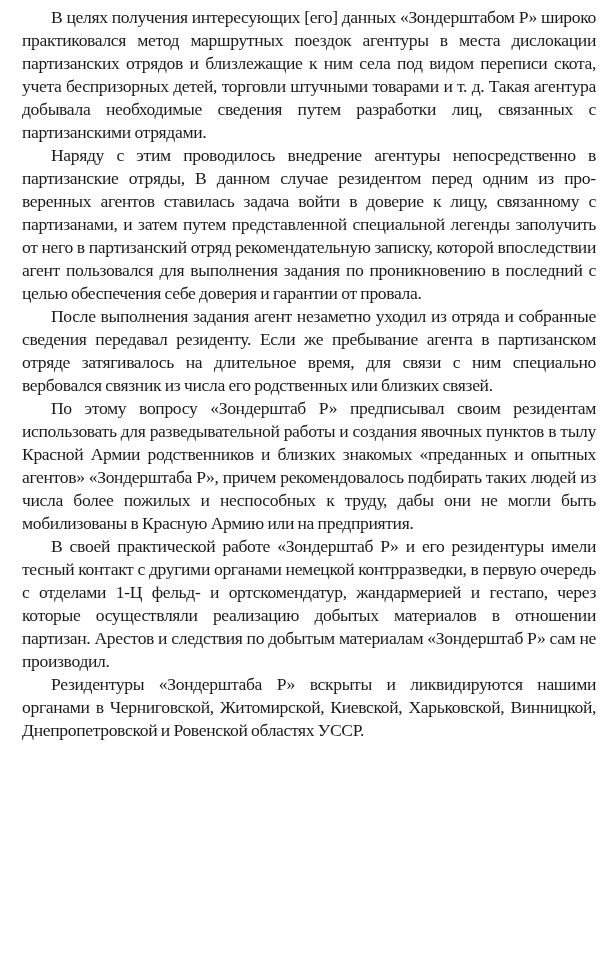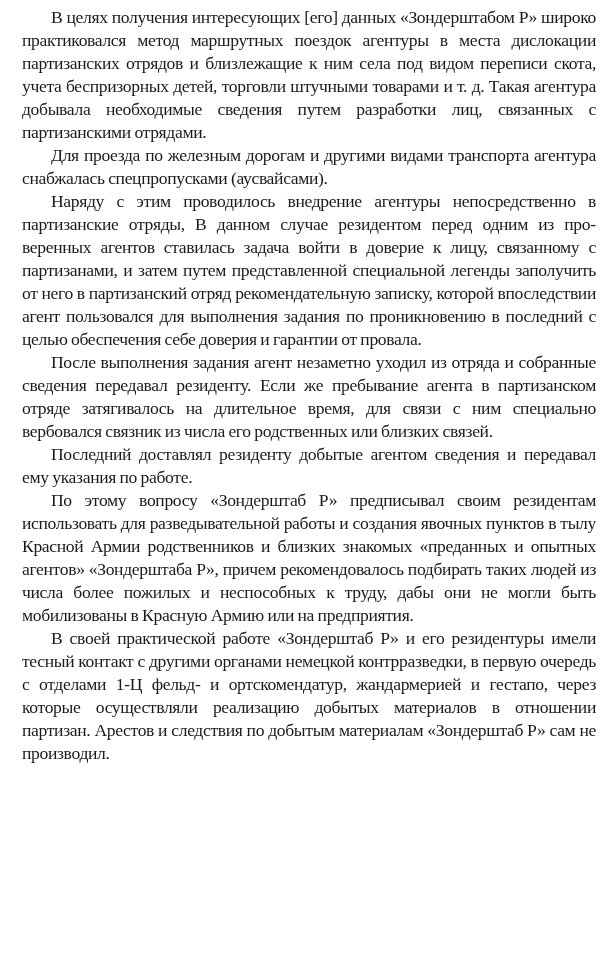--- a/index.html
+++ b/index.html
@@ -31,19 +31,18 @@
       margin: 0;
       text-indent: 29px;
       hyphens: manual;
     }
   </style>
 </head>
 <body>
 
 <div class="page">
   <p class="para">В целях получения интересующих [его] данных «Зондерштабом Р» широко практиковался метод маршрутных поездок агентуры в места дис­локации партизанских отрядов и близлежащие к ним села под видом переписи скота, учета беспризорных детей, торговли штучными товара­ми и т. д. Такая агентура добывала необходимые сведения путем разра­ботки лиц, связанных с партизанскими отрядами.</p>
-  <p class="para">Для проезда по железным дорогам и другими видами транспорта агентура снабжалась спецпропусками (аусвайсами).</p>
   <p class="para">Наряду с этим проводилось внедрение агентуры непосредственно в партизанские отряды, В данном случае резидентом перед одним из про­веренных агентов ставилась задача войти в доверие к лицу, связанному с партизанами, и затем путем представленной специальной легенды запо­лучить от него в партизанский отряд рекомендательную записку, кото­рой впоследствии агент пользовался для выполнения задания по про­никновению в последний с целью обеспечения себе доверия и гарантии от провала.</p>
   <p class="para">После выполнения задания агент незаметно уходил из отряда и со­бранные сведения передавал резиденту. Если же пребывание агента в парти­занском отряде затягивалось на длительное время, для связи с ним специ­ально вербовался связник из числа его родственных или близких связей.</p>
-  <p class="para">Последний доставлял резиденту добытые агентом сведения и пере­давал ему указания по работе.</p>
   <p class="para">По этому вопросу «Зондерштаб Р» предписывал своим резидентам использовать для разведывательной работы и создания явочных пунк­тов в тылу Красной Армии родственников и близких знакомых «предан­ных и опытных агентов» «Зондерштаба Р», причем рекомендовалось под­бирать таких людей из числа более пожилых и неспособных к труду, дабы они не могли быть мобилизованы в Красную Армию или на пред­приятия.</p>
   <p class="para">В своей практической работе «Зондерштаб Р» и его резидентуры имели тесный контакт с другими органами немецкой контрразведки, в первую очередь с отделами 1-Ц фельд- и ортскомендатур, жандармери­ей и гестапо, через которые осуществляли реализацию добытых матери­алов в отношении партизан. Арестов и следствия по добытым материа­лам «Зондерштаб Р» сам не производил.</p>
+  <p class="para">Резидентуры «Зондерштаба Р» вскрыты и ликвидируются нашими органами в Черниговской, Житомирской, Киевской, Харьковской, Вин­ницкой, Днепропетровской и Ровенской областях УССР.</p>
 </div>
 
 </body></html>

